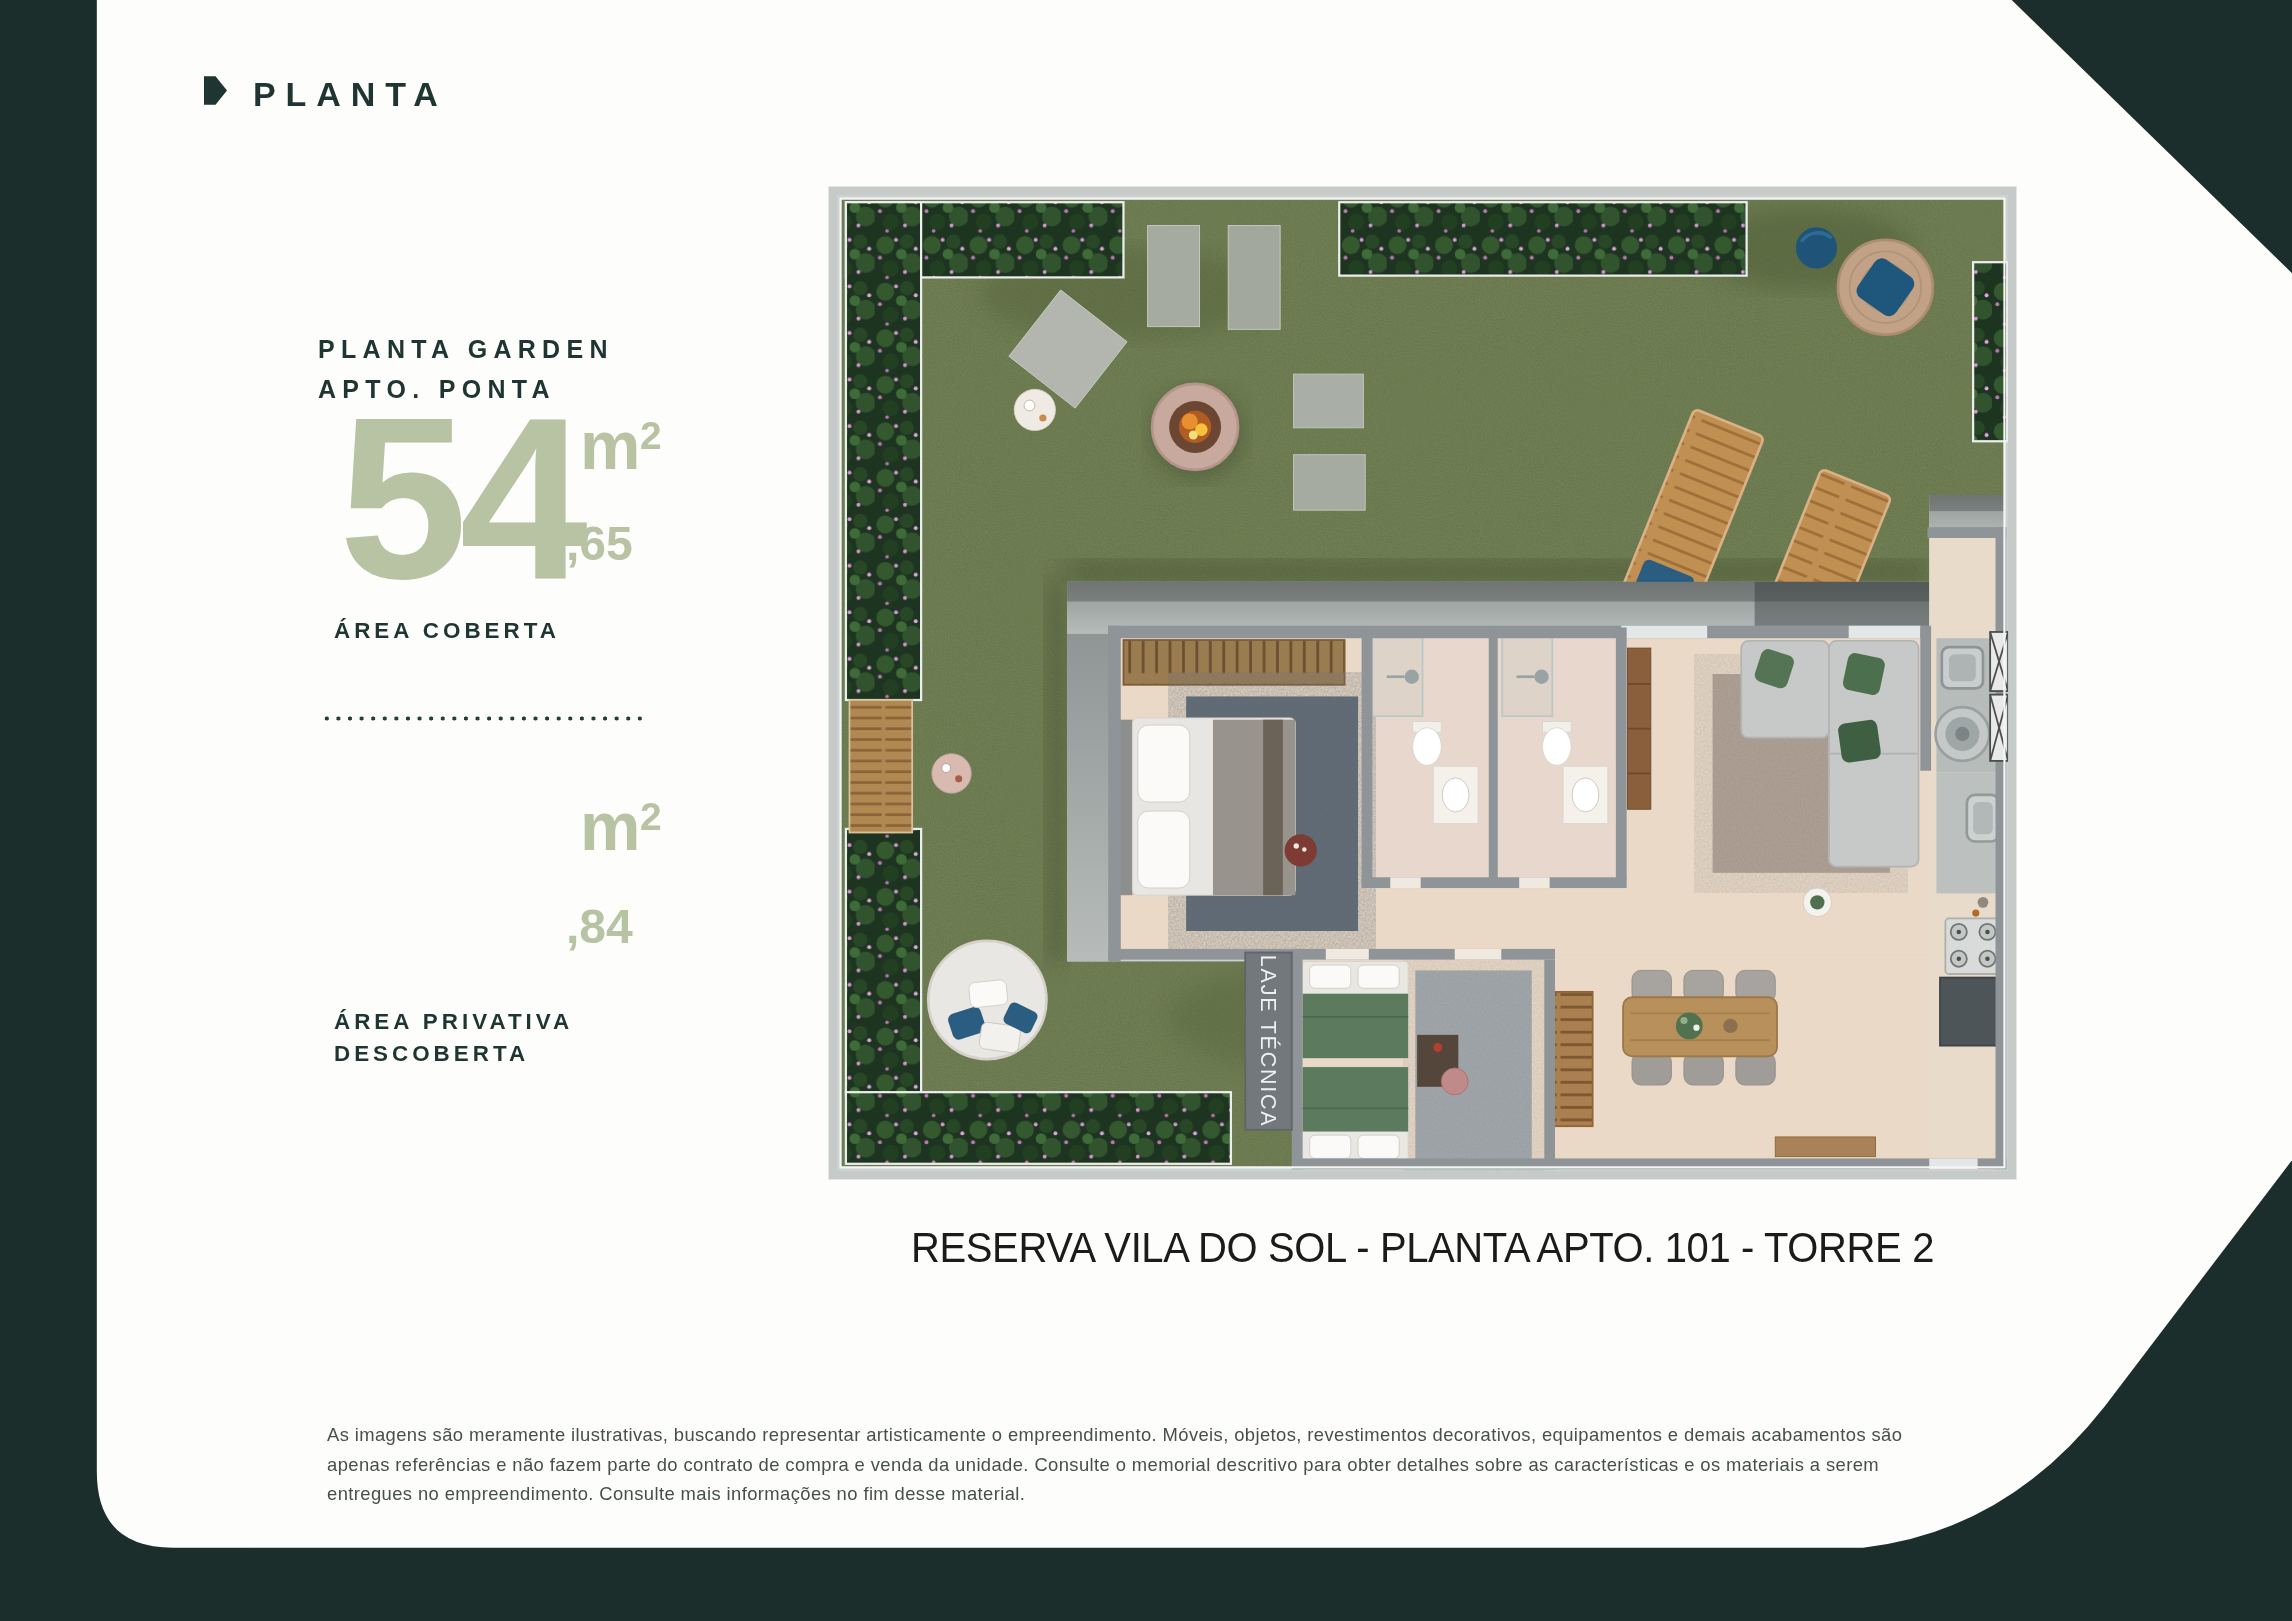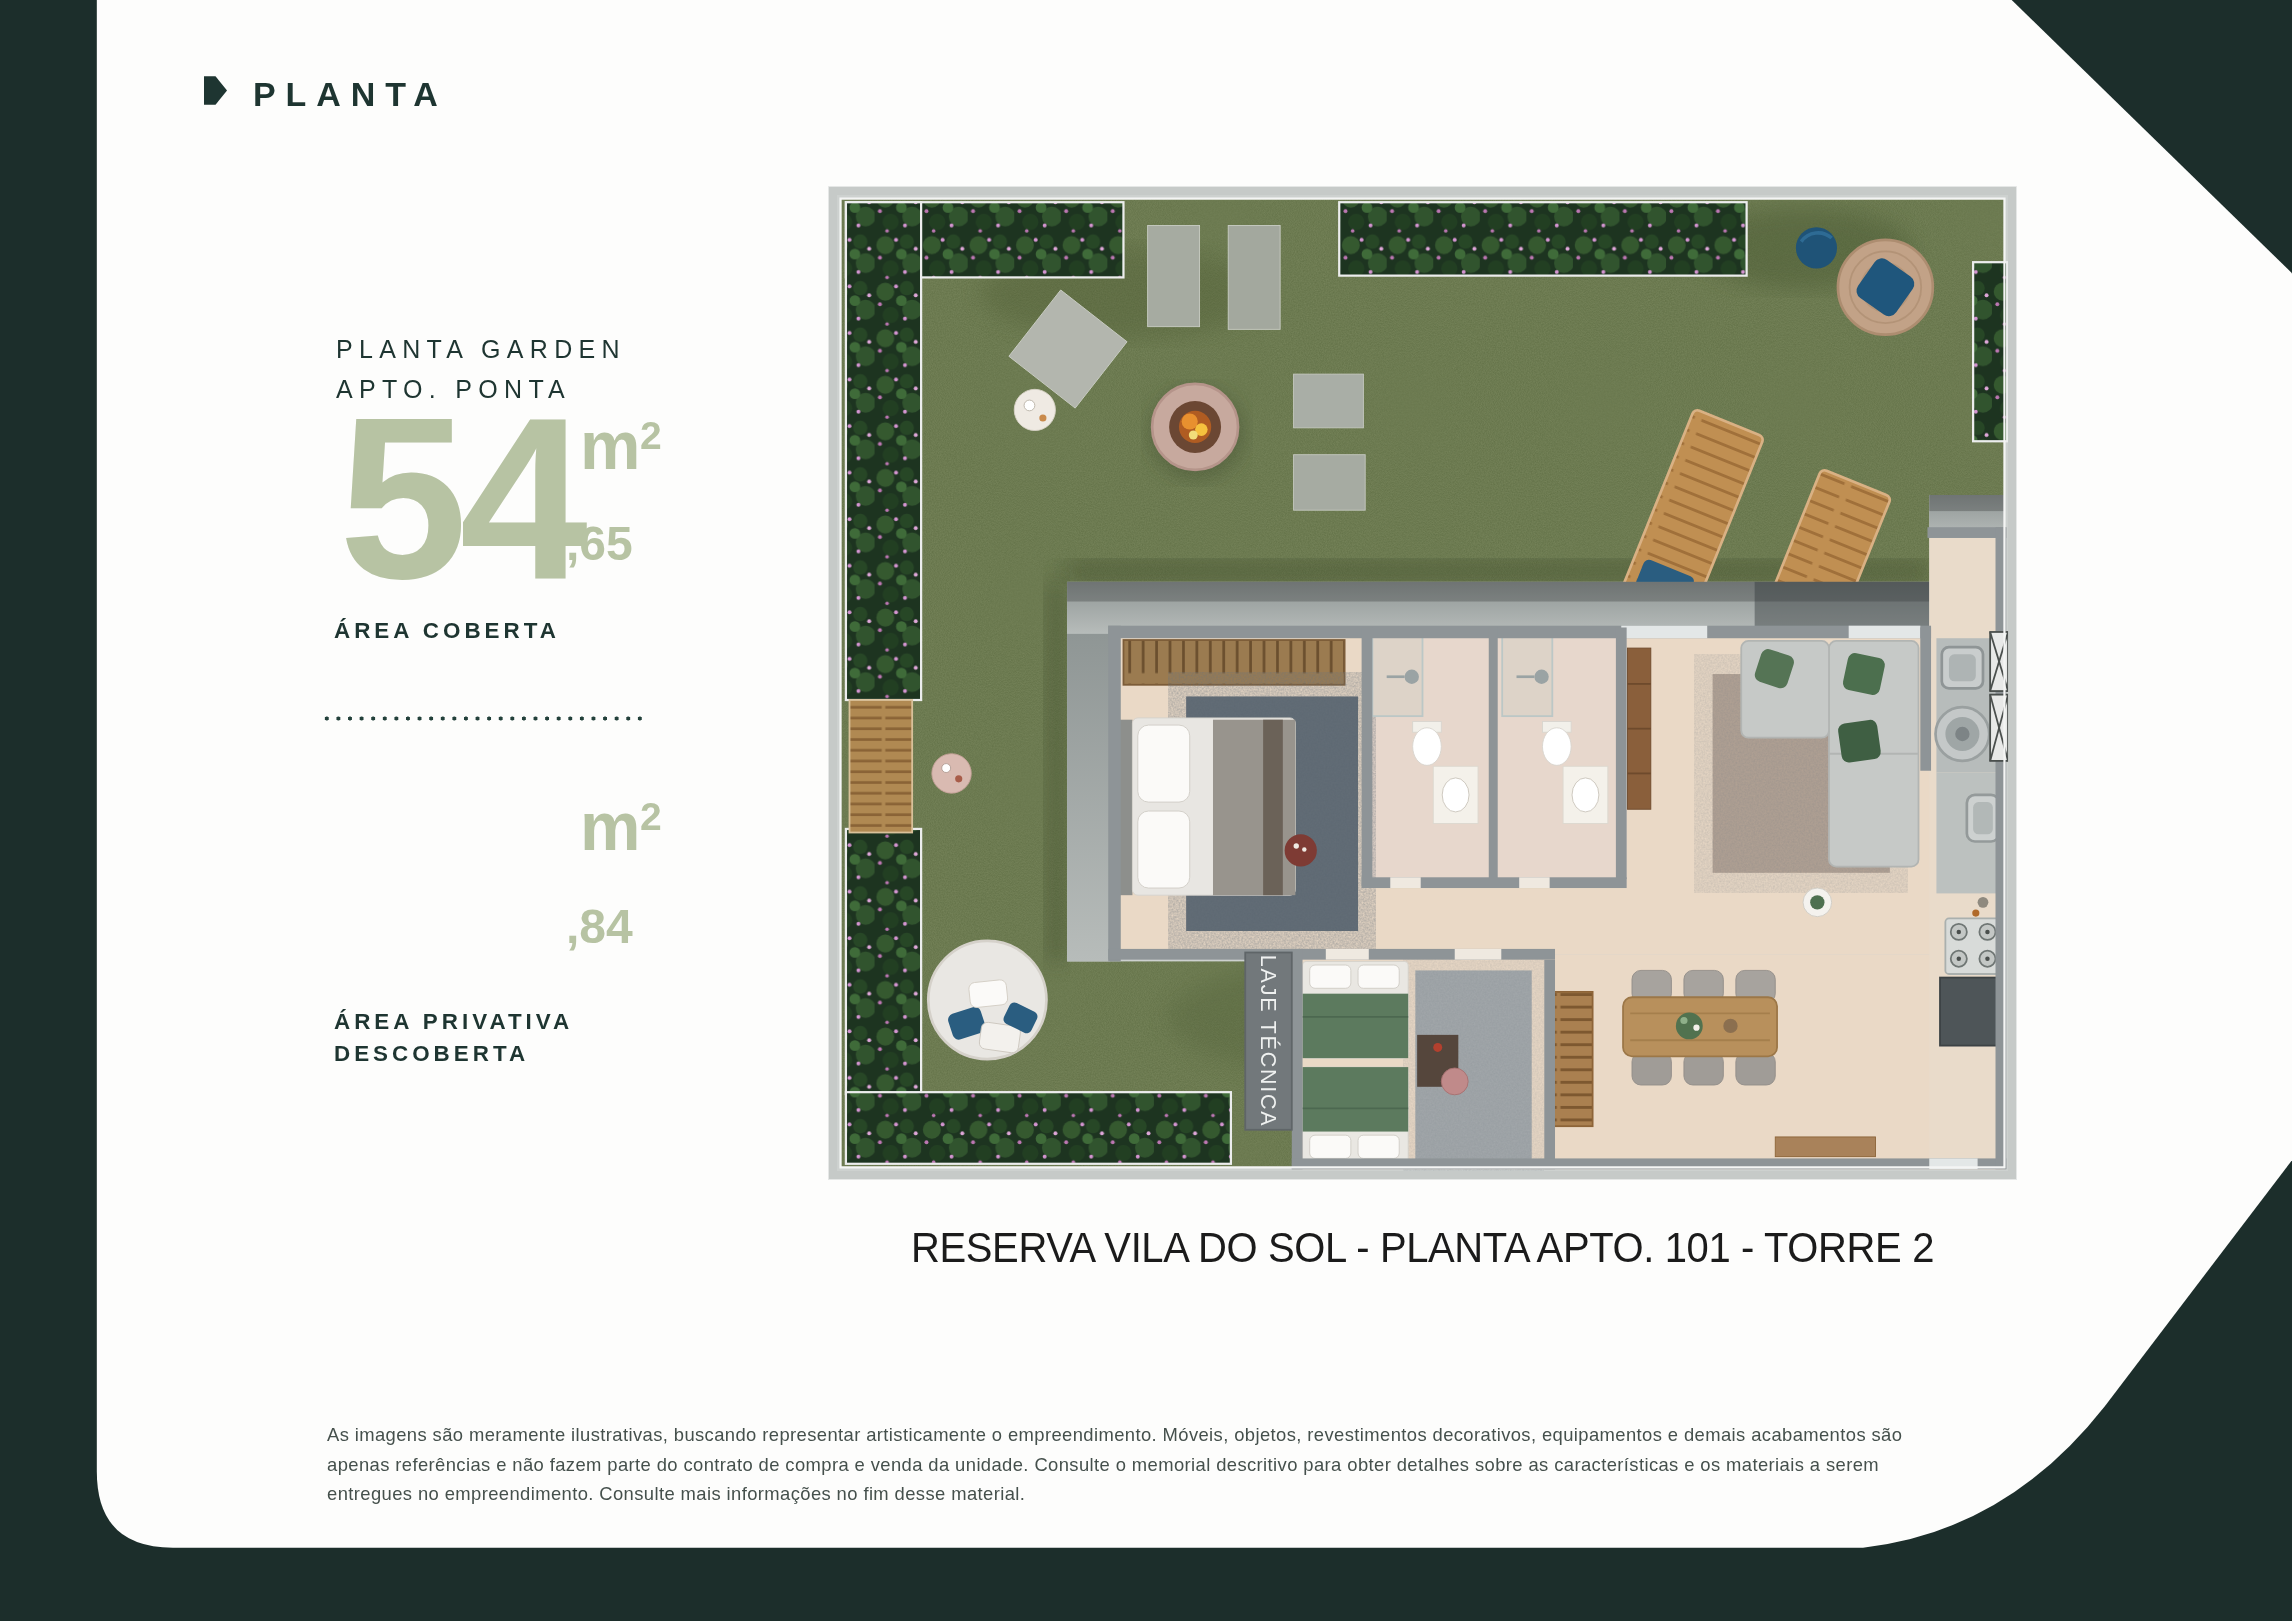--- a/index.html
+++ b/index.html
@@ -7,21 +7,21 @@
         font-family:"Liberation Sans",sans-serif;}
   .card-svg{position:absolute;left:0;top:0;}
   .content{position:absolute;left:0;top:0;width:2293px;height:1622px;}
 
   
   .hdr-icon{position:absolute;left:204px;top:76px;}
   .hdr-title{position:absolute;left:253px;top:75px;font-size:34px;font-weight:bold;
              letter-spacing:9.9px;color:#1e3531;}
 
   
-  .subtitle{position:absolute;left:336px;font-size:25px;font-weight:normal;letter-spacing:6.3px;
+  .subtitle{position:absolute;left:318px;font-size:25px;font-weight:bold;letter-spacing:6.3px;
             color:#1e3531;}
   .sub1{top:335px;} .sub2{top:375px;}
   .stat{position:absolute;left:339px;width:412px;height:224px;color:#b7c3a3;}
   .stat .num{position:absolute;left:0;font-size:231px;font-weight:bold;letter-spacing:-8px;line-height:1;}
   .stat .unit{position:absolute;left:241px;font-size:68px;font-weight:bold;line-height:1;}
   .stat .sup2{position:absolute;left:301px;font-size:39px;font-weight:bold;line-height:1;}
   .stat .dec{position:absolute;left:227px;font-size:48px;font-weight:bold;line-height:1;}
   .stat54{top:407px;} .stat54 .num{top:-24px;} .stat54 .unit{top:3.6px;}
   .stat54 .sup2{top:9px;} .stat54 .dec{top:113px;}
   .stat86{top:788px;} .stat86 .num{top:-22.4px;} .stat86 .unit{top:3.6px;}

